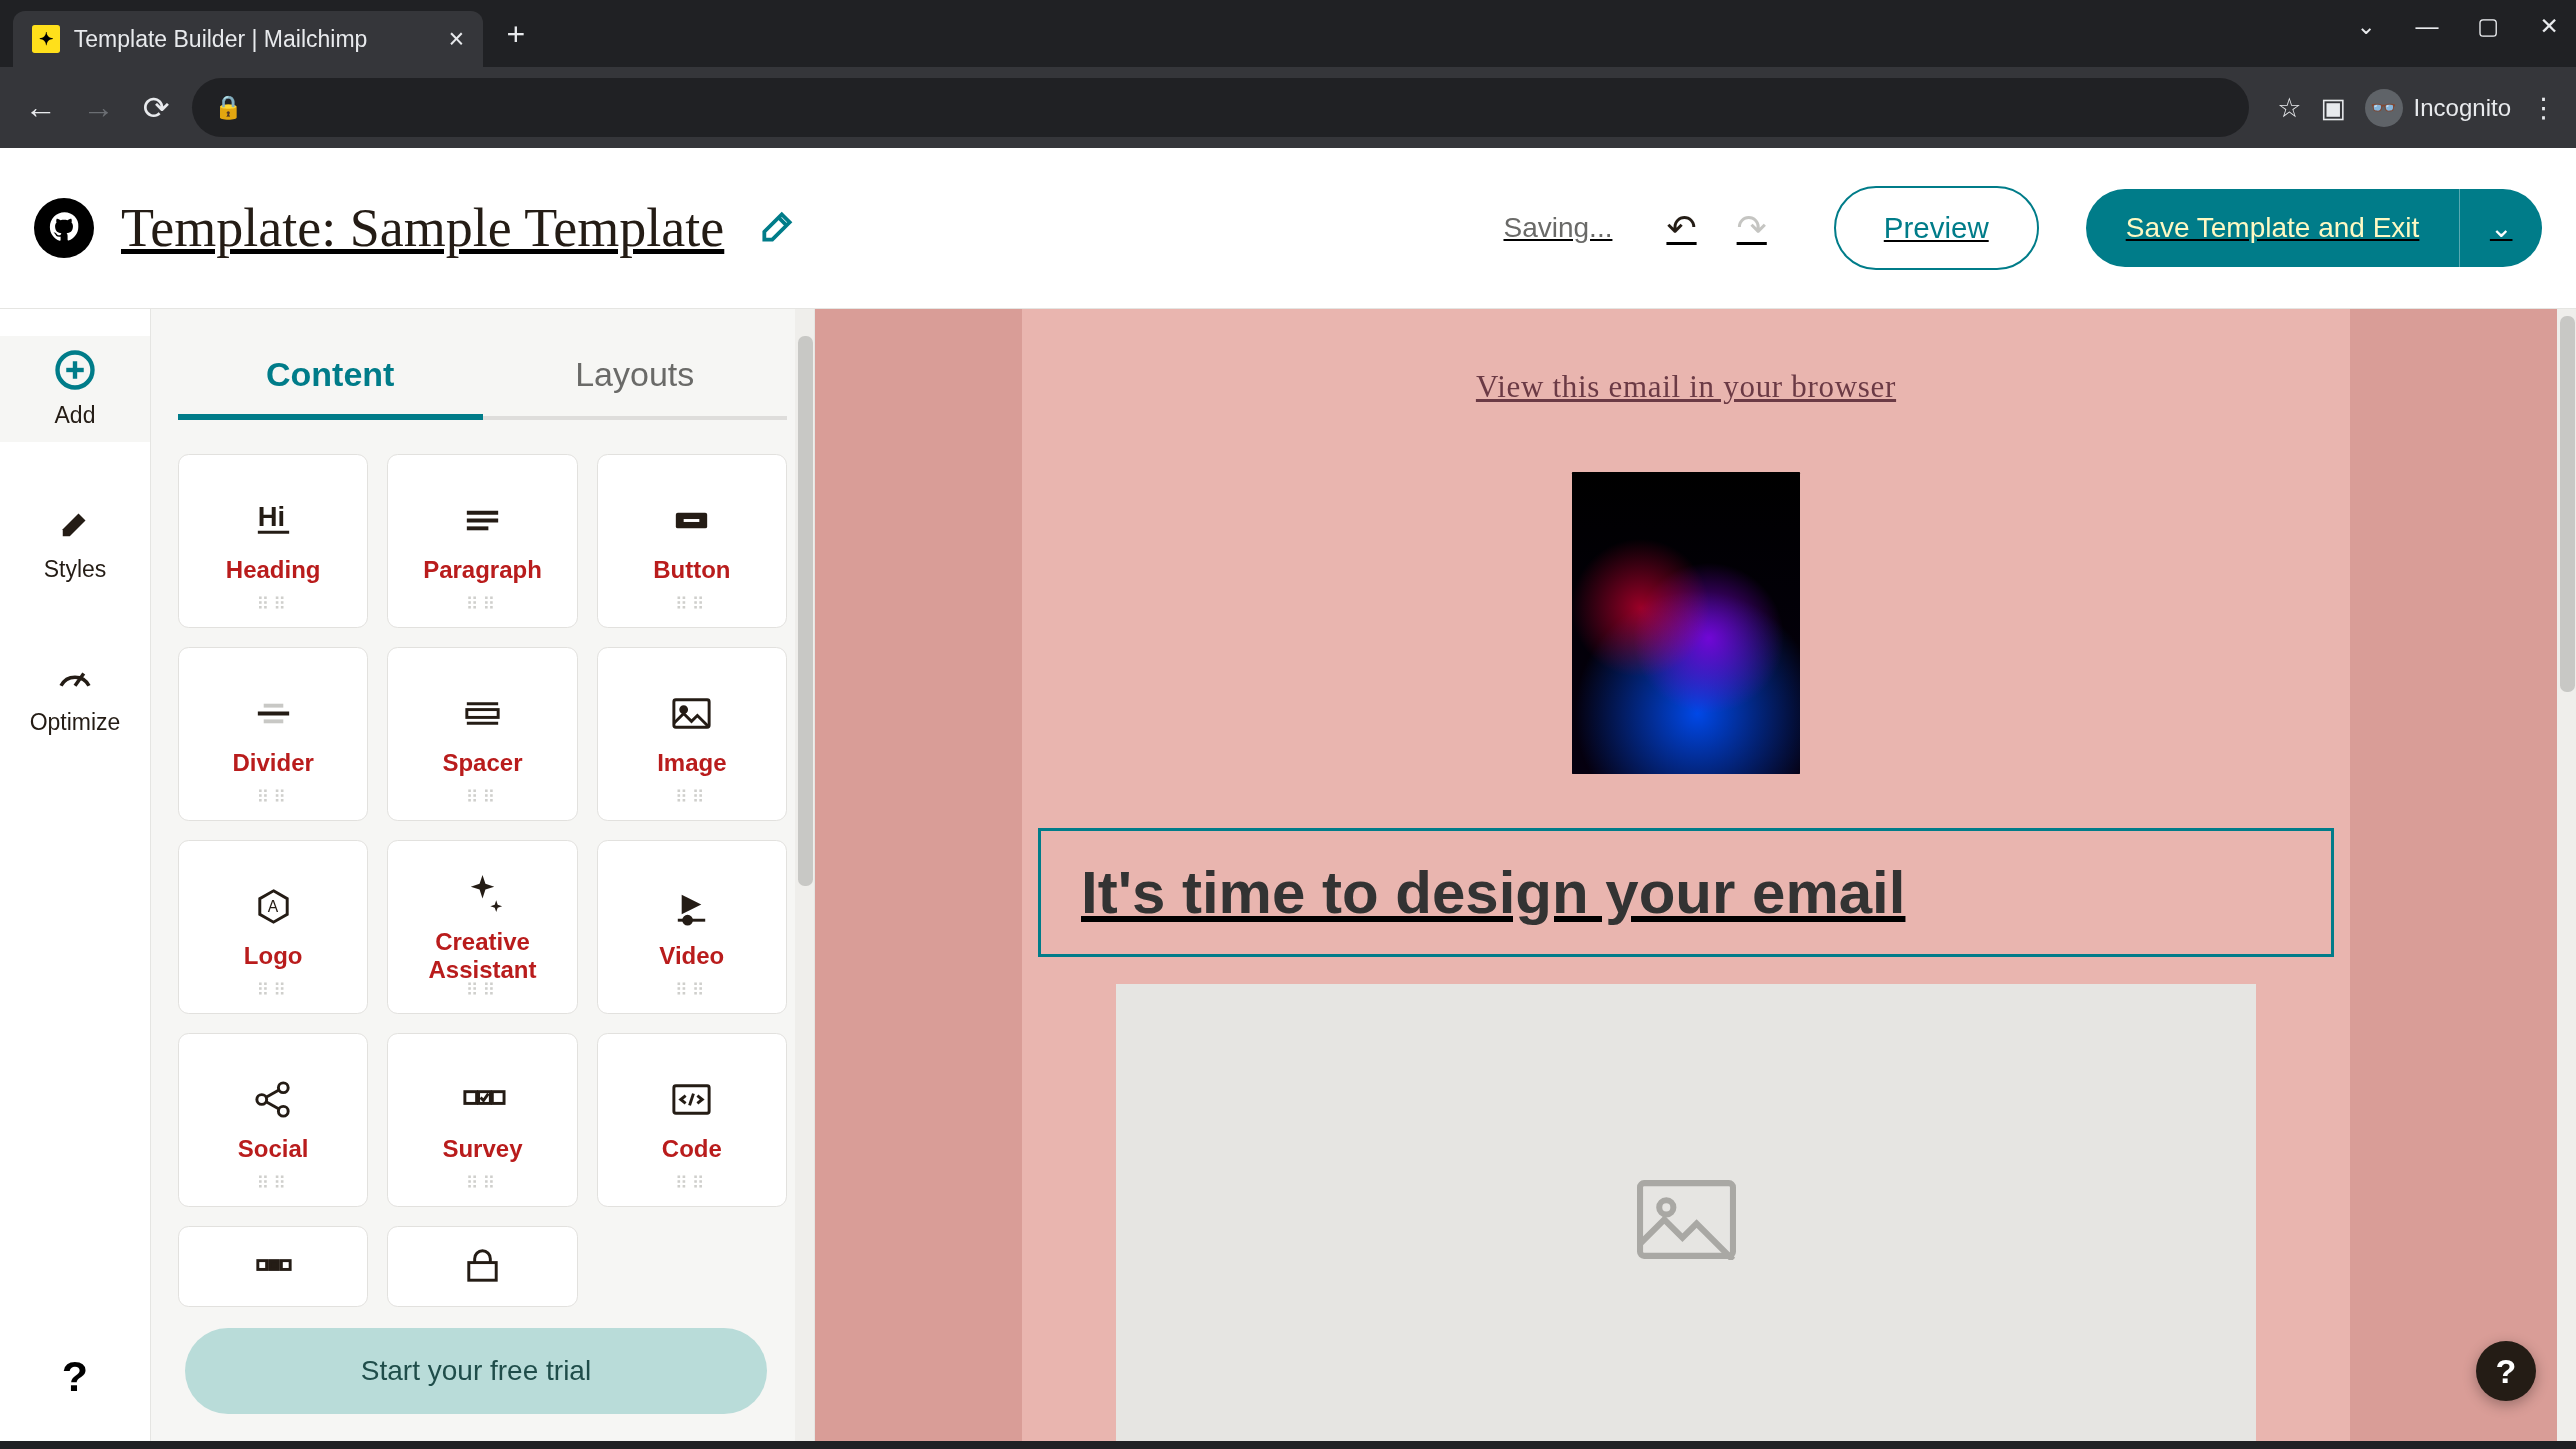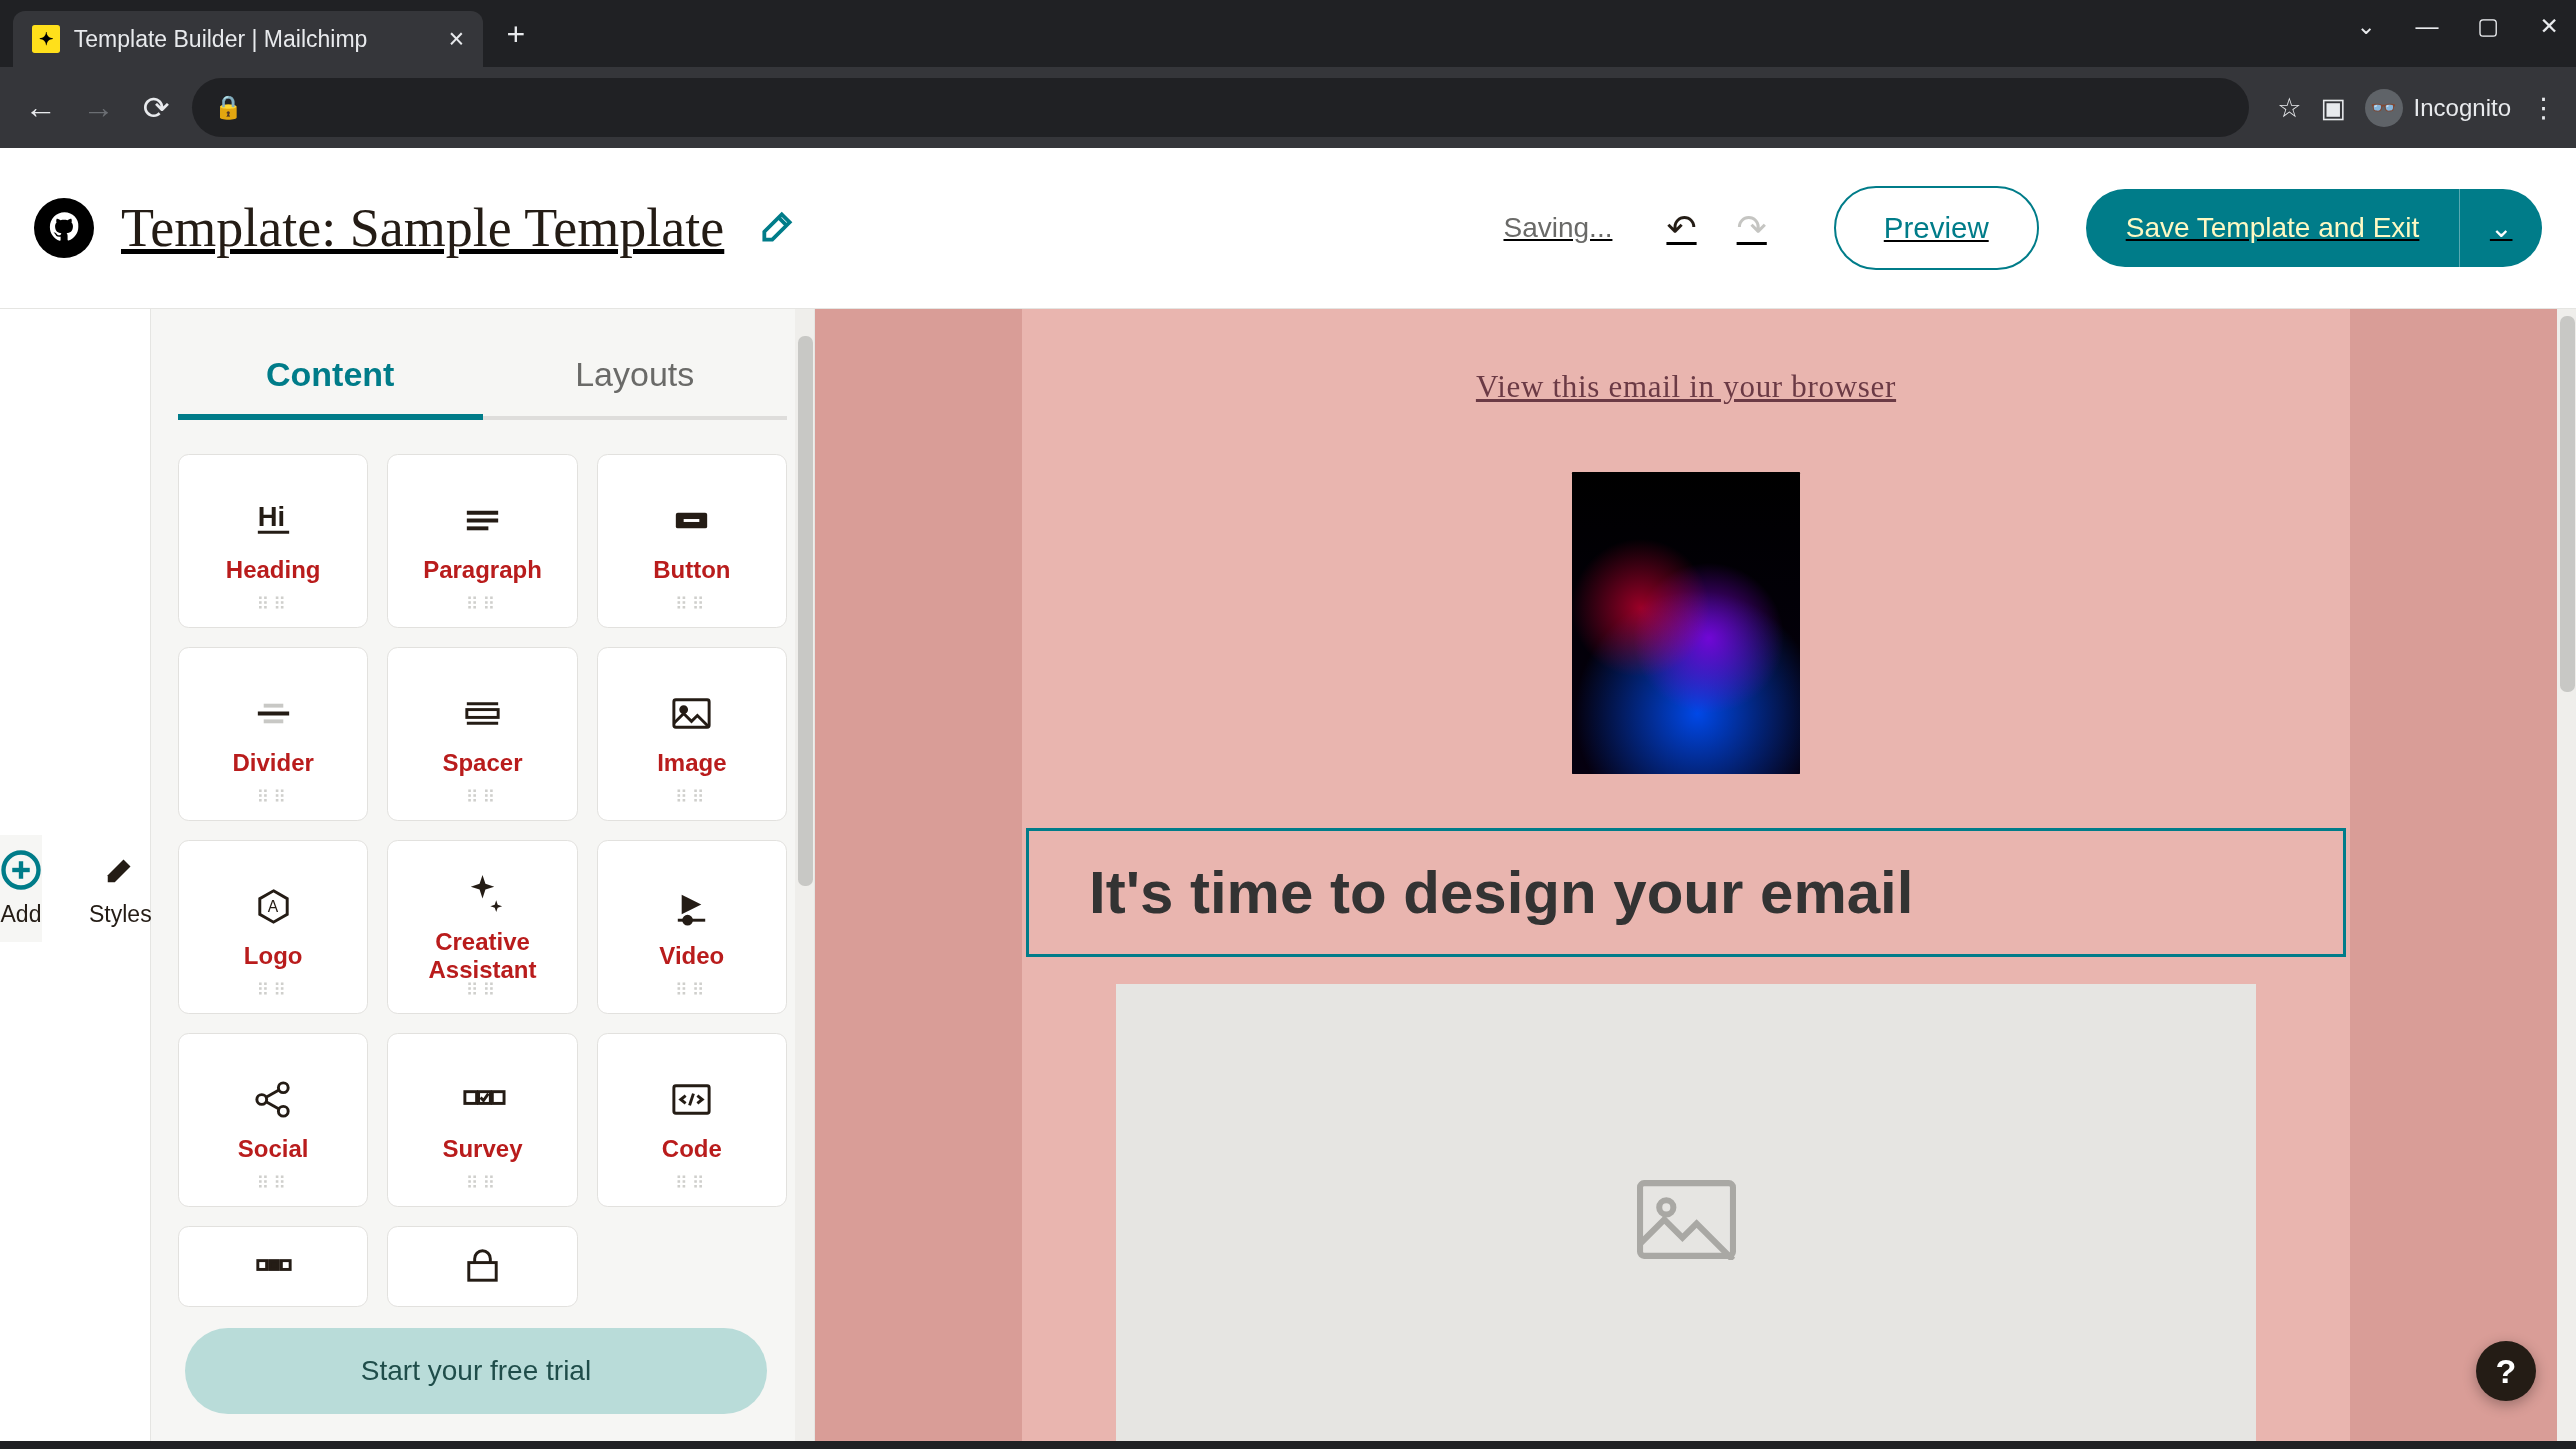--- a/index.html
+++ b/index.html
@@ -46,21 +46,21 @@
 .ur-btn.disabled { color: #c5c5c2; }
 .preview-btn { border: 2px solid #007c89; color: #007c89; background: #fff; border-radius: 47px; padding: 23px 48px; font-size: 29.5px; font-weight: 500; cursor: pointer; }
 .save-btn-group { display: flex; align-items: stretch; margin-left: 20px; }
 .save-btn { background: #007c89; color: #fef9c3; border: none; border-radius: 47px 0 0 47px; padding: 23px 40px; font-size: 28px; font-weight: 500; cursor: pointer; }
 .save-caret { background: #007c89; color: #fff; border: none; border-left: 1.3px solid rgba(255,255,255,0.35); border-radius: 0 47px 47px 0; padding: 0 29.5px; font-size: 27px; cursor: pointer; display:flex; align-items:center; }
 
 
 .app-body { flex: 1; display: flex; min-height: 0; }
 
 
-.rail { width: 151px; background: #fff; border-right: 1.3px solid #e5e5e2; display: flex; flex-direction: row; align-items: center; padding-top: 27px; gap: 47px; }
+.rail { width: 151px; background: #fff; border-right: 1.3px solid #e5e5e2; display: flex; flex-direction: column; align-items: center; padding-top: 27px; gap: 47px; }
 .rail-item { display: flex; flex-direction: column; align-items: center; gap: 10.7px; cursor: pointer; color: #241c15; font-size: 23px; width:100%; padding:13.4px 0; }
 .rail-item.active { background: #f6f6f4; }
 .rail-item svg { width: 42px; height: 42px; }
 .rail-add svg circle { stroke: #007c89; stroke-width: 5; fill: none; }
 .rail-add svg line { stroke: #007c89; stroke-width: 5; }
 .rail-help { margin-top: auto; margin-bottom: 40px; font-size: 43px; font-weight: bold; cursor: pointer; }
 
 
 .sidebar { width: 664px; background: #f6f6f4; border-right: 1.3px solid #e5e5e2; display: flex; flex-direction: column; position: relative; }
 .sidebar-tabs { display: flex; padding: 20px 27px 0; gap: 0; }
@@ -86,21 +86,21 @@
 .email-bg { position: absolute; inset: 0 19px 0 0; background: #d99d97; overflow: hidden; }
 .email-body { width: 1328px; margin: 0 auto; background: #e9b5af; min-height: 2012px; padding: 0; }
 .view-link { text-align: center; padding: 60px 0 47px; }
 .view-link a { color: #6b3a45; font-size: 31px; text-decoration: underline; font-family: Georgia, serif; letter-spacing: 0.7px; }
 .hero-img { width: 228px; height: 302px; margin: 20px auto 54px; background: #000; position: relative; overflow: hidden; border-radius: 1.3px; }
 .hero-img::after{content:""; position:absolute; inset:0; background:
   radial-gradient(circle at 30% 45%, rgba(255,0,60,.6), transparent 30%),
   radial-gradient(circle at 60% 55%, rgba(150,0,255,.75), transparent 35%),
   radial-gradient(circle at 55% 80%, rgba(0,80,255,.9), transparent 45%),
   linear-gradient(#000,#050010);}
-.heading-block { margin: 0 4px 27px; border: 3.4px solid #007c89; padding: 27px 60px; }
+.heading-block { margin: 0 16px 27px; border: 3.4px solid #007c89; padding: 27px 40px; text-decoration: underline; }
 .heading-block h1 { font-size: 60px; font-weight: 800; color: #333; font-family: Arial, Helvetica, sans-serif; }
 .image-placeholder { width: 1140px; margin: 20px auto 0; background: #e6e5e2; height: 470px; display: flex; align-items: center; justify-content: center; }
 .image-placeholder svg { width: 101px; height: 81px; stroke: #a9a8a4; fill: none; stroke-width: 6; }
 
 
 .help-fab { position: absolute; right: 40px; bottom: 40px; width: 60px; height: 60px; border-radius: 50%; background: #241c15; color: #fff; display: flex; align-items: center; justify-content: center; font-size: 34px; font-weight: bold; cursor: pointer; box-shadow: 0 4px 13.4px rgba(0,0,0,.3); }
 </style>
 </head>
 <body>
 

